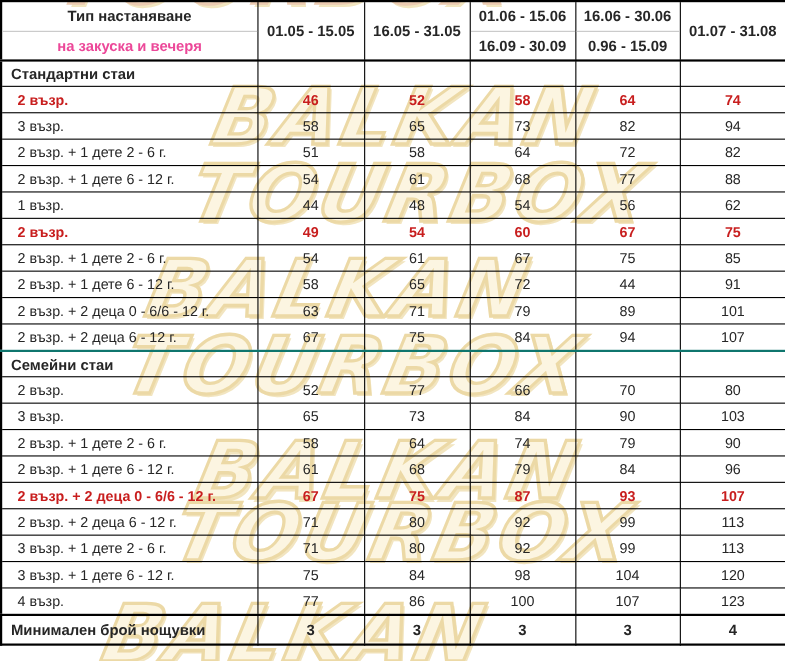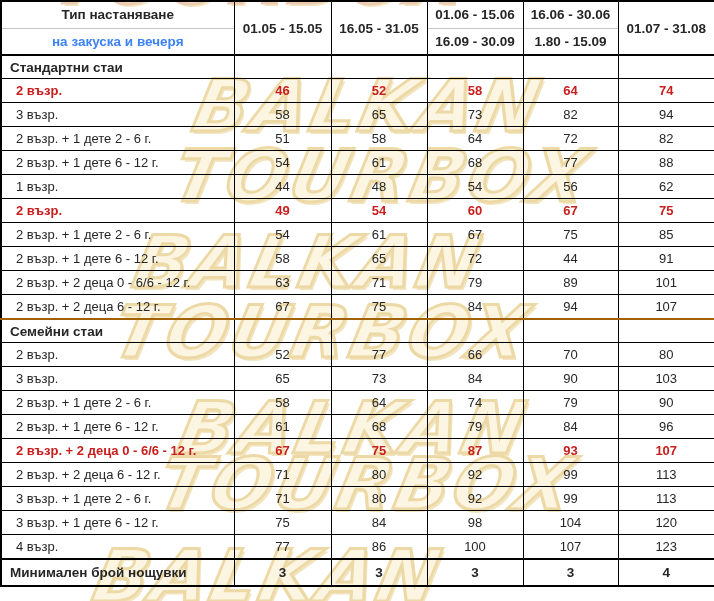--- a/index.html
+++ b/index.html
@@ -41,23 +41,23 @@
     background:transparent;
     color:#262626;
   }
   .price td,.price th{border:1px solid #000;padding:0;overflow:hidden;}
   .price thead tr{border-bottom:2px solid #000;}
   .price thead th{height:52px;font-size:13.5px;font-weight:bold;vertical-align:middle;}
   .hcell{display:flex;flex-direction:column;height:52px;}
   .hhalf{flex:1;display:flex;align-items:center;justify-content:center;}
   .hdiv{border-top:1px solid #c6c6c6;}
   .hfull{height:40px;display:flex;align-items:center;justify-content:center;}
-  .red{color:#3b82f6;}
-
-  tr.section{border-top:2px solid #a16207;margin-left:36px;}
+  .red{color:#ec4899;}
+
+  tr.section{border-top:2px solid #0f766e;margin-left:36px;}
   tr.section td{height:22px;font-size:13.5px;font-weight:bold;}
   tr.section td.lbl{text-align:left;padding-left:8px;}
 
   tr.data td{height:23px;font-size:13px;}
   td.lbl{text-align:left;padding-left:14px;}
   td.val{text-align:center;}
   tr.hl td{color:#c81e1e;font-weight:bold;}
 
   tr.foot{border-top:2px solid #000;}
   tr.foot td{height:25px;font-size:13.5px;font-weight:bold;}
@@ -104,21 +104,21 @@
         </th>
         <th>
           <div class="hcell">
             <div class="hhalf">01.06 - 15.06</div>
             <div class="hhalf hdiv">16.09 - 30.09</div>
           </div>
         </th>
         <th>
           <div class="hcell">
             <div class="hhalf">16.06 - 30.06</div>
-            <div class="hhalf hdiv">1.80 - 15.09</div>
+            <div class="hhalf hdiv">0.96 - 15.09</div>
           </div>
         </th>
         <th>
           <div class="hfull">01.07 - 31.08</div>
         </th>
       </tr>
     </thead>
     <tbody id="tbody">
         <tr class="section">
           <td class="lbl">Стандартни стаи</td>

